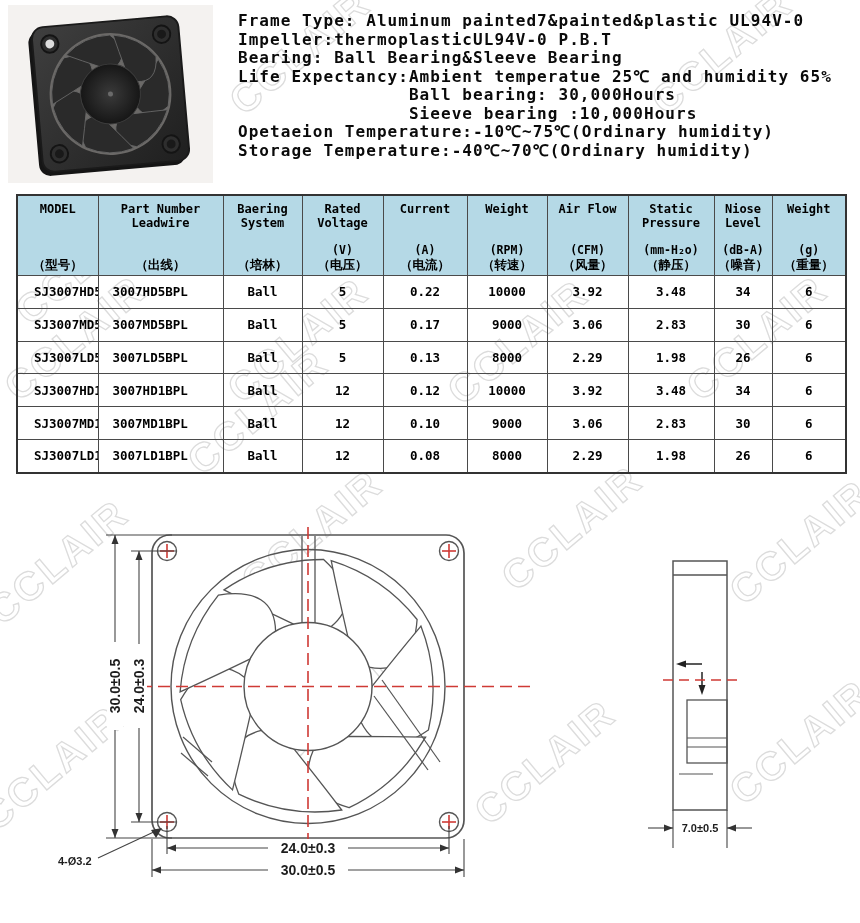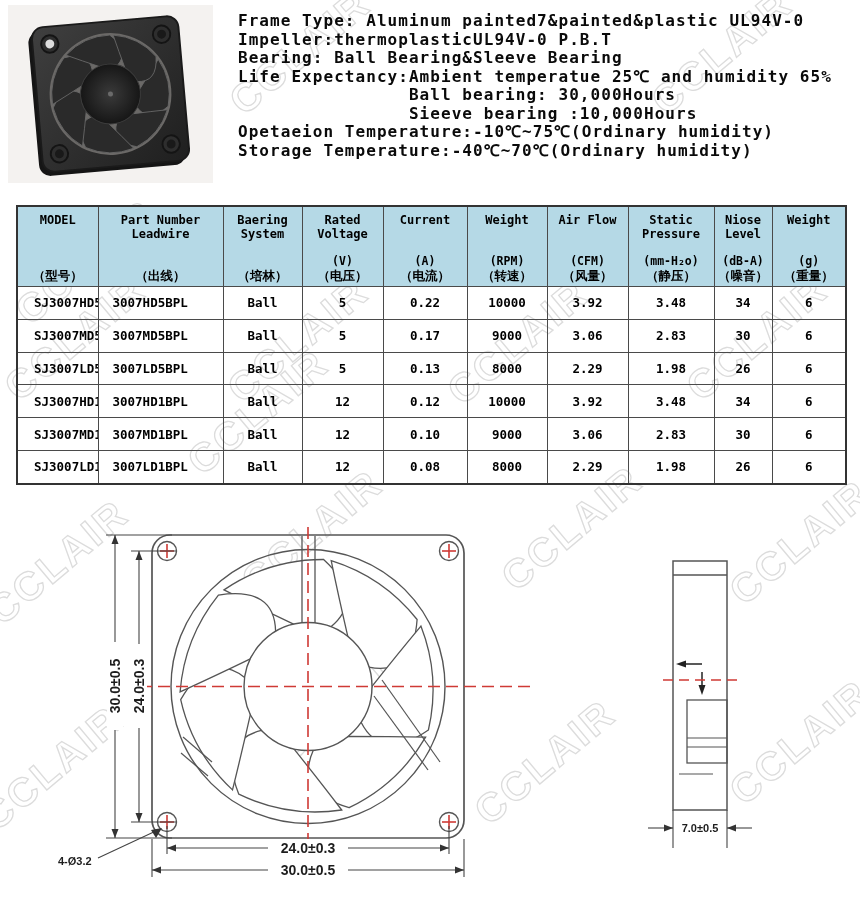--- a/index.html
+++ b/index.html
@@ -13,21 +13,21 @@
 
   
   .spec-text{position:absolute;left:238px;top:12px;margin:0;
              font:700 16px/18.5px "DejaVu Sans Mono",monospace;letter-spacing:1.05px;
              color:#0a0a0a;white-space:pre;}
 
   
   .photo{position:absolute;left:8px;top:4px;}
 
   
-  table.spec{position:absolute;left:16px;top:205px;width:829px;border-collapse:collapse;
+  table.spec{position:absolute;left:16px;top:194px;width:829px;border-collapse:collapse;
              table-layout:fixed;border:2px solid #333;}
   table.spec th,table.spec td{border:1px solid #4a4a4a;overflow:hidden;}
   table.spec th{background:#b5d9e6;vertical-align:top;padding:6px 2px 3px;}
   .hwrap{height:70px;display:flex;flex-direction:column;justify-content:space-between;text-align:center;}
   .h-en{font:700 12px/14px "DejaVu Sans Mono",monospace;white-space:pre-line;}
   .h-unit{font:700 11.5px/13px "DejaVu Sans Mono",monospace;}
   .h-cn{font:700 12.5px/15px "DejaVu Sans Mono",monospace;}
   table.spec td{height:29.8px;text-align:center;font:700 12.5px "DejaVu Sans Mono",monospace;background:transparent;}
   table.spec td:nth-child(1){text-align:left;padding-left:16px;}
   table.spec td:nth-child(2){text-align:left;padding-left:14px;}

